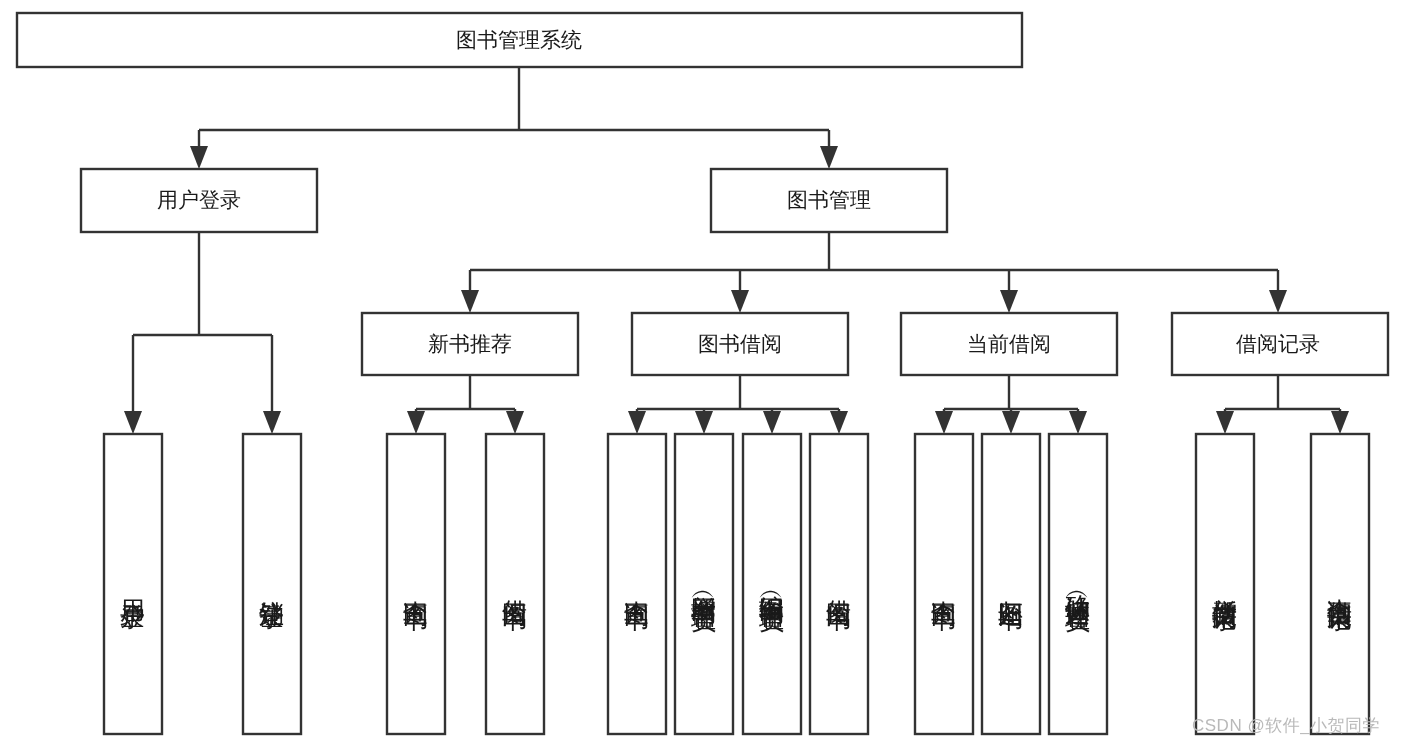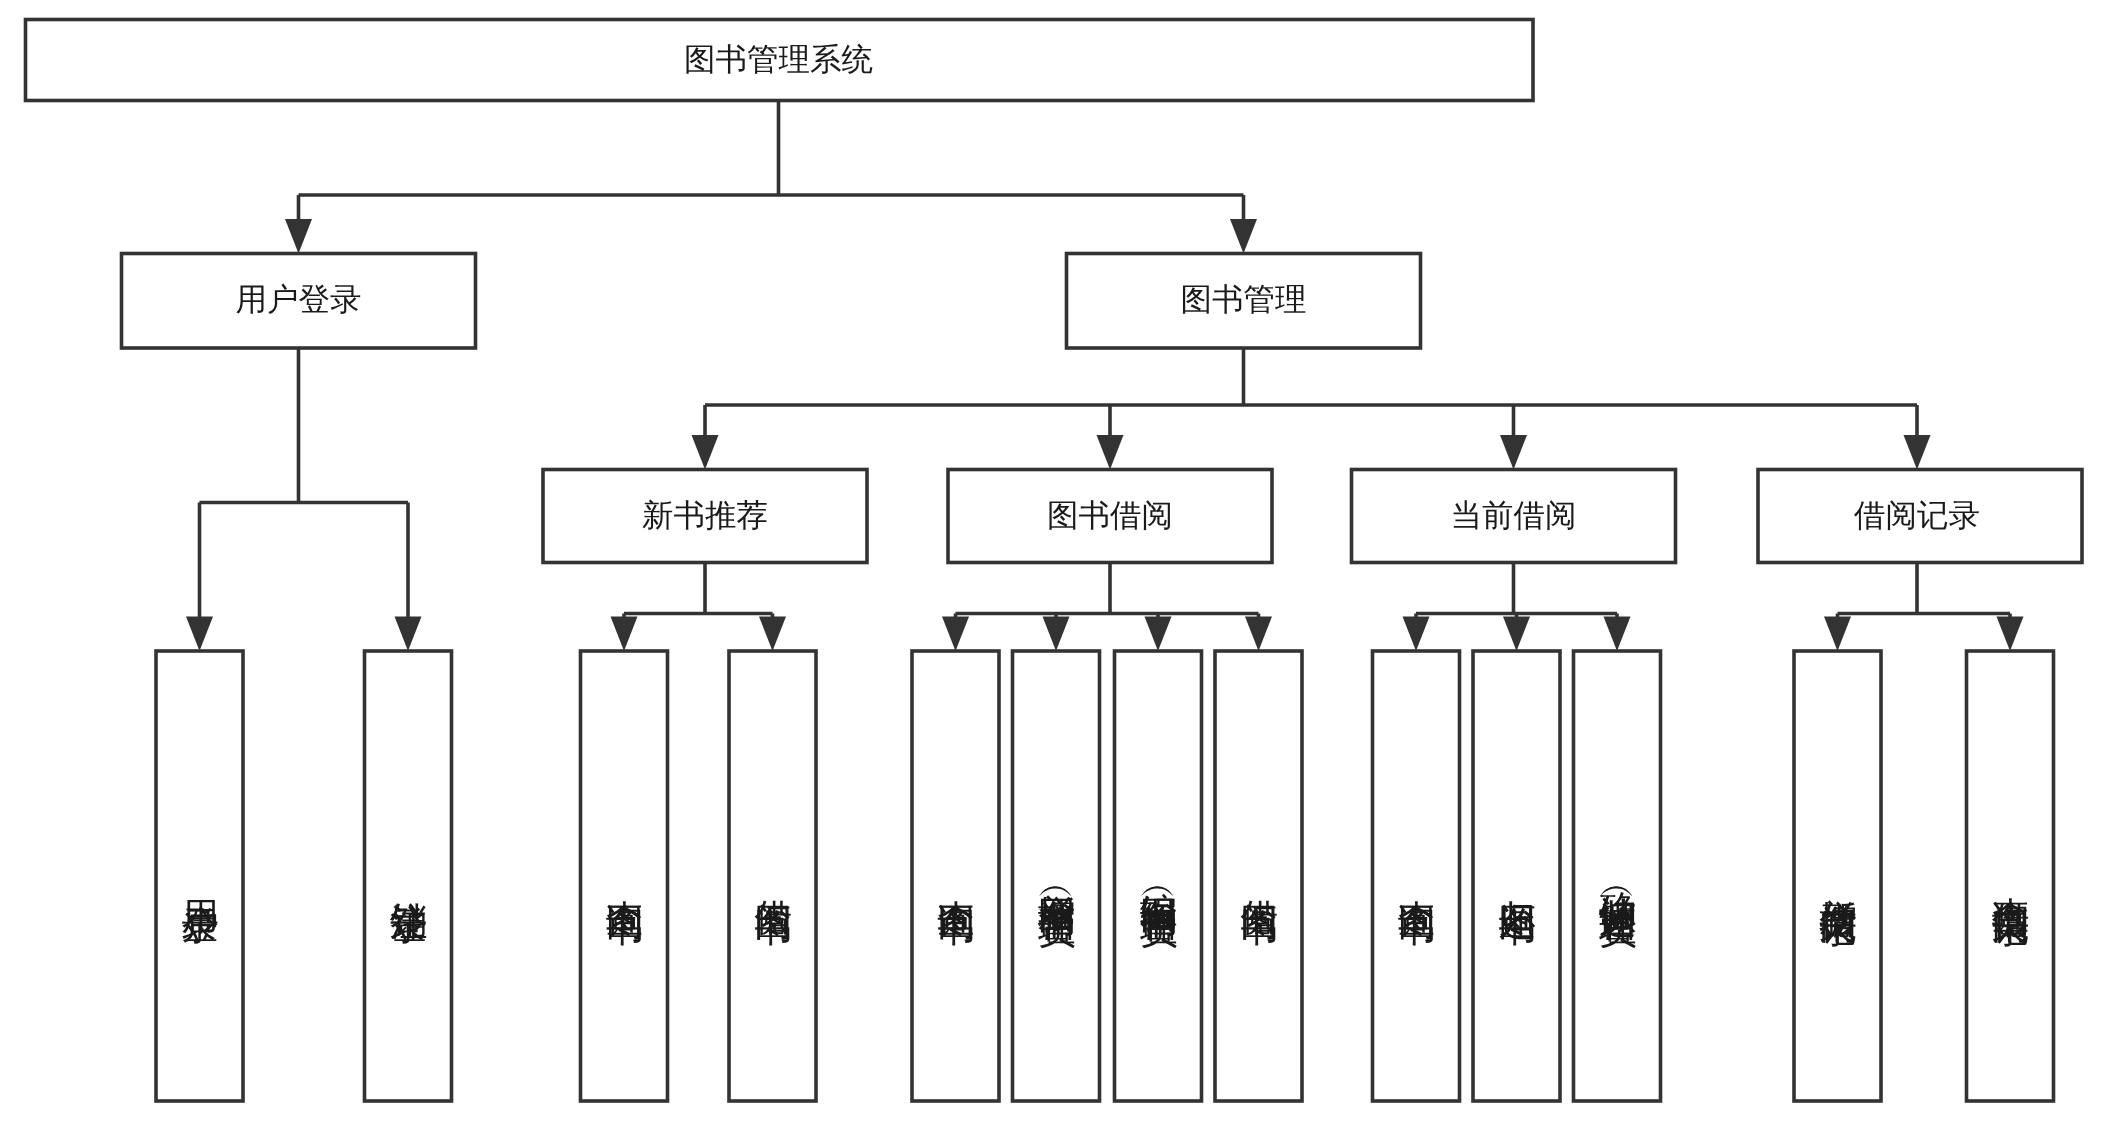--- a/index.html
+++ b/index.html
@@ -199,14 +199,15 @@
   <div class="leaf-label" style="left:608px; top:434px; width:58px; height:300px;">查询图书</div>
   <div class="leaf-label" style="left:675px; top:434px; width:58px; height:300px;">新增图书（管理员）</div>
   <div class="leaf-label" style="left:743px; top:434px; width:58px; height:300px;">编辑图书（管理员）</div>
   <div class="leaf-label" style="left:810px; top:434px; width:58px; height:300px;">借阅图书</div>
   <div class="leaf-label" style="left:915px; top:434px; width:58px; height:300px;">查询图书</div>
   <div class="leaf-label" style="left:982px; top:434px; width:58px; height:300px;">归还图书</div>
   <div class="leaf-label" style="left:1049px; top:434px; width:58px; height:300px;">确认归还（管理员）</div>
   <div class="leaf-label" style="left:1196px; top:434px; width:58px; height:300px;">新增借阅记录</div>
   <div class="leaf-label" style="left:1311px; top:434px; width:58px; height:300px;">查询借阅记录</div>
 
+  <div class="watermark">CSDN @软件_小贺同学</div>
 
 </div>
 
 </body></html>

